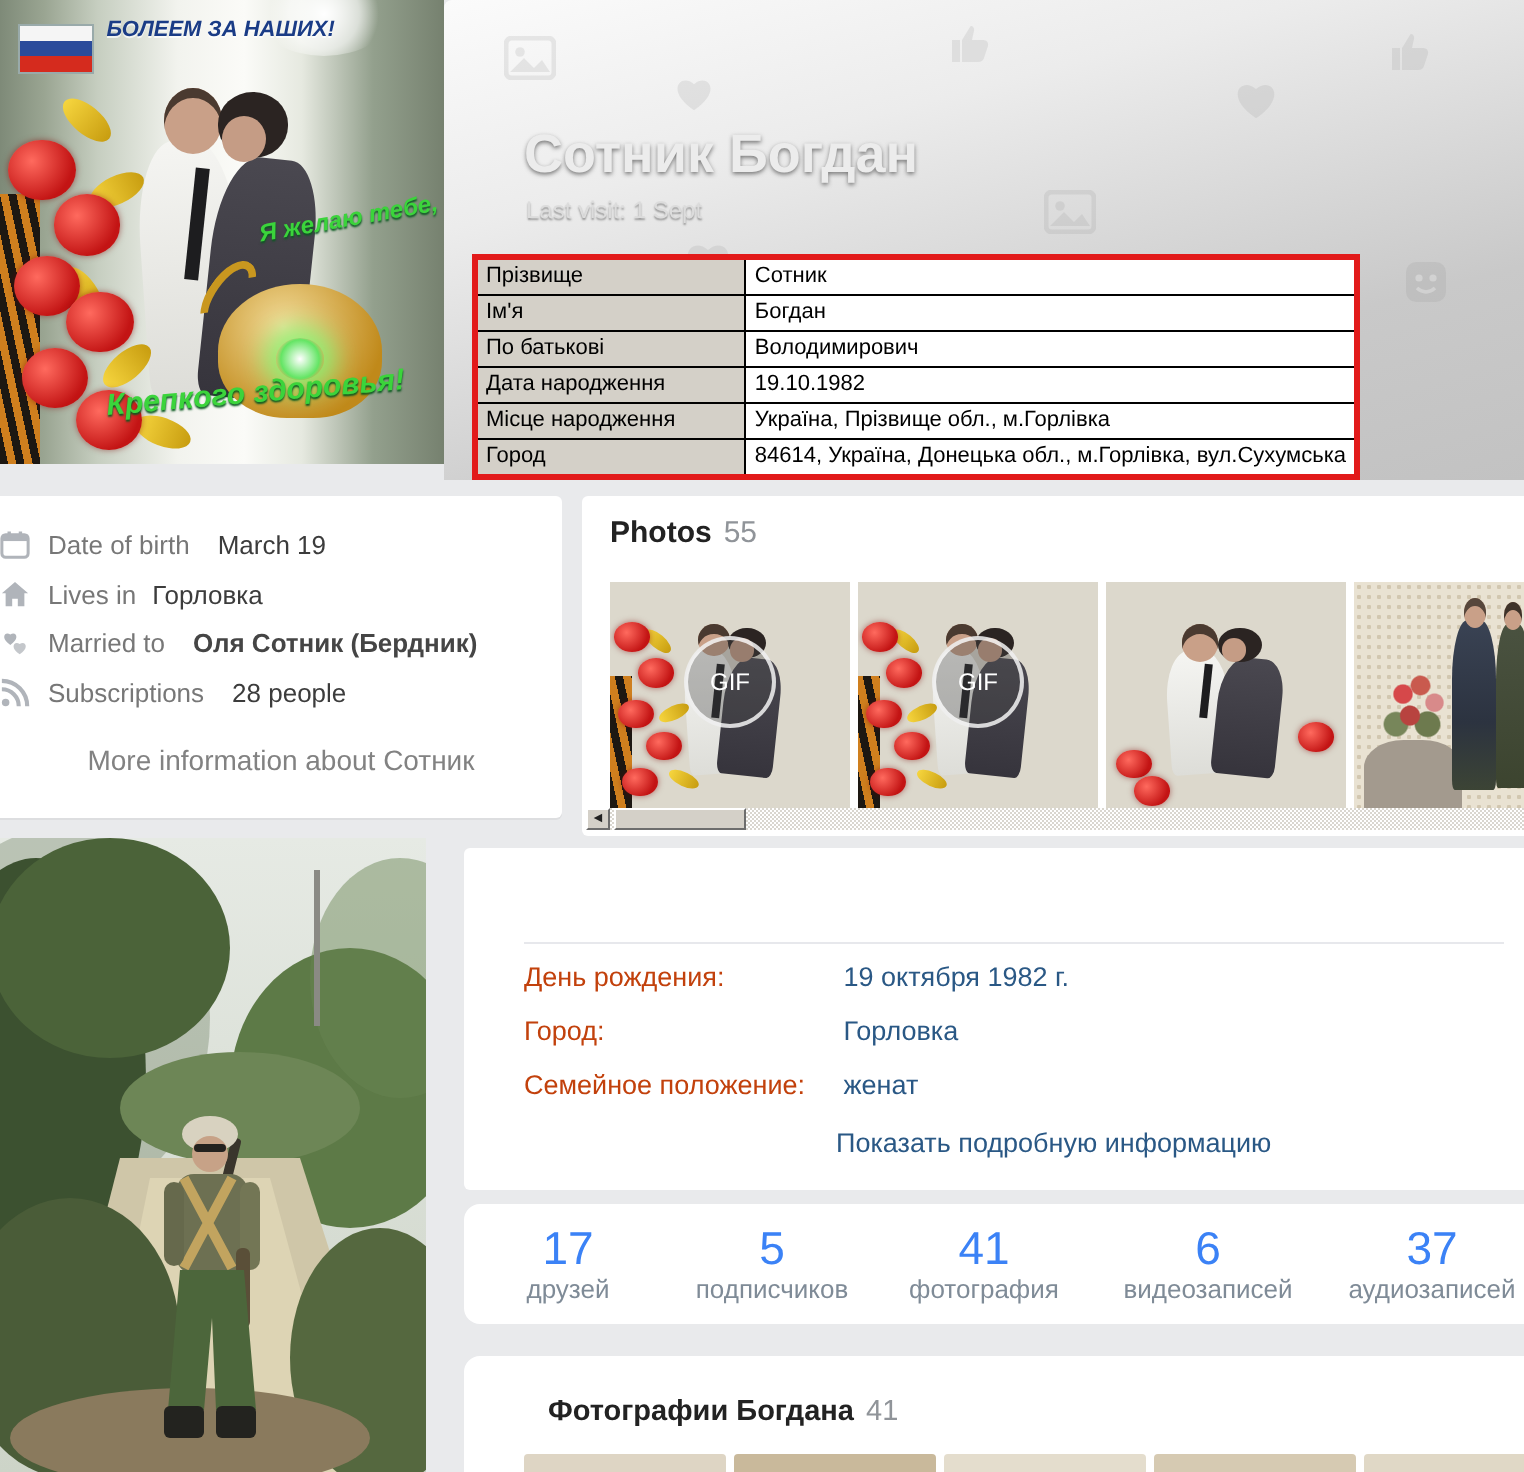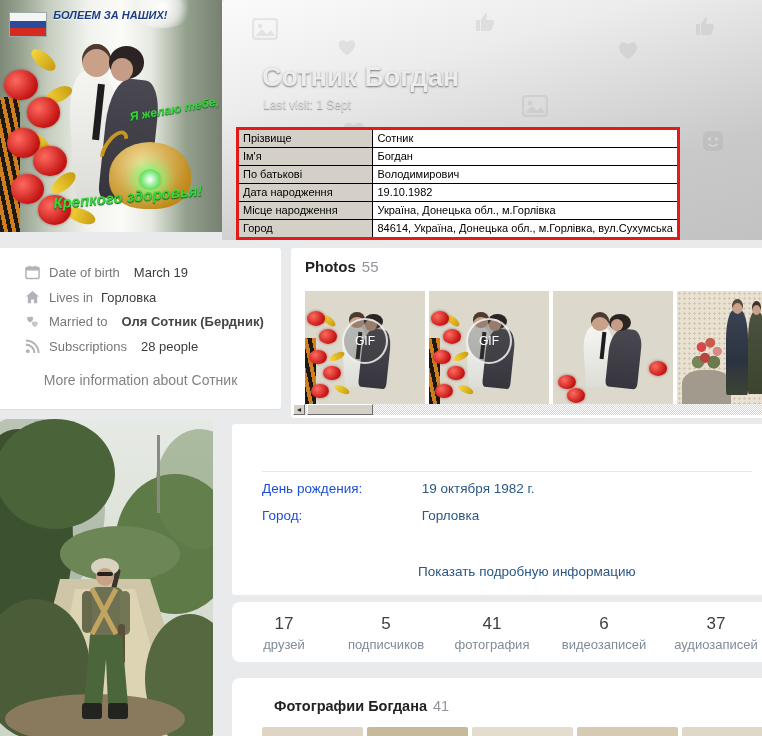--- a/index.html
+++ b/index.html
@@ -60,21 +60,21 @@
 
   
   .idtable{left:236px;top:127px;width:444px;border-collapse:collapse;
     border:3px solid #e21a1a;background:#fff;font-size:11px;color:#000;}
   .idtable td{border:1px solid #000;padding:2px 4px;height:13px;line-height:13px;white-space:nowrap;}
   .idtable td.lbl{background:#d4d0c8;width:155px;}
 
   
   .pcard{left:0;top:248px;width:281px;height:161px;background:#fff;border-radius:0 3px 3px 0;
     box-shadow:0 1px 0 rgba(0,0,0,.05);}
-  .prow{position:absolute;left:25px;display:flex;align-items:flex-end;font-size:13px;white-space:nowrap;}
+  .prow{position:absolute;left:0;display:flex;align-items:flex-end;font-size:13px;white-space:nowrap;}
   .prow .ic{width:15px;height:15px;margin-right:9px;color:#b0b4ba;flex:0 0 auto;}
   .prow .lab{color:#777777;}
   .prow .val{color:#3c3c3c;margin-left:14px;}
   .prow .val.bold{font-weight:bold;color:#454545;}
   .morelink{position:absolute;left:0;right:0;top:124px;text-align:center;font-size:14px;color:#828282;cursor:pointer;}
 
   
   .photocard{left:291px;top:248px;width:471px;height:170px;background:#fff;border-radius:3px 0 0 3px;}
   .ph-title{position:absolute;left:14px;top:10px;font-size:15px;font-weight:bold;color:#222;}
   .ph-count{color:#909499;font-weight:normal;margin-left:6px;}
@@ -108,28 +108,28 @@
     border:1px solid;border-color:#fff #6d6d6d #6d6d6d #fff;box-sizing:border-box;}
 
   
   .soldier{left:0;top:419px;width:213px;height:317px;background:#cfd6cb;overflow:hidden;}
 
   
   .vkcard{left:232px;top:424px;width:540px;height:171px;background:#fff;border-radius:3px;}
   .vk-title{position:absolute;left:30px;top:13px;font-size:19px;color:#000;}
   .vk-divider{position:absolute;left:30px;right:20px;top:47px;height:1px;background:#e7e8ec;}
   .vk-row{position:absolute;left:30px;font-size:13.5px;white-space:nowrap;}
-  .vk-row .lab{color:#1d4ed8;display:inline-block;width:156px;}
+  .vk-row .lab{color:#c2410c;display:inline-block;width:156px;}
   .vk-row .val{color:#2a5885;cursor:pointer;}
   .vk-show{position:absolute;left:186px;top:140px;font-size:13.5px;color:#2a5885;cursor:pointer;}
 
   .statscard{left:232px;top:602px;width:540px;height:60px;background:#fff;border-radius:8px 0 0 8px;
     display:flex;align-items:center;}
   .stat{flex:0 0 auto;text-align:center;cursor:pointer;}
-  .stat .num{font-size:17px;color:#404040;line-height:24px;}
+  .stat .num{font-size:23px;color:#3b82f6;line-height:24px;}
   .stat .cap{font-size:13px;color:#7f8b97;line-height:17px;}
   .s0{width:104px;} .s1{width:100px;} .s2{width:112px;} .s3{width:112px;} .s4{width:112px;}
 
   .botcard{left:232px;top:678px;width:540px;height:58px;background:#fff;border-radius:8px 8px 0 0;}
   .bot-title{position:absolute;left:42px;top:20px;font-size:14.5px;font-weight:bold;color:#222;}
   .bot-count{color:#909499;font-weight:normal;margin-left:6px;}
   .strip{position:absolute;bottom:0;height:9px;width:101px;border-radius:2px 2px 0 0;}
 </style>
 </head>
 <body>
@@ -229,21 +229,21 @@
   <tr>
     <td class="lbl">По батькові</td>
     <td>Володимирович</td>
       </tr>
   <tr>
     <td class="lbl">Дата народження</td>
     <td>19.10.1982</td>
       </tr>
   <tr>
     <td class="lbl">Місце народження</td>
-    <td>Україна, Донецька обл., м.Горлівка</td>
+    <td>Україна, Прізвище обл., м.Горлівка</td>
       </tr>
   <tr>
     <td class="lbl">Город</td>
     <td>84614, Україна, Донецька обл., м.Горлівка, вул.Сухумська</td>
       </tr>
 </tbody>
   </table>
 
 <div class="abs pcard">
   <div class="prow" style="top:17px;">
@@ -402,20 +402,24 @@
 <div class="abs vkcard">
   <div class="vk-divider"></div>
   <div class="vk-row" style="top:57px;">
     <span class="lab">День рождения:</span>
     <span class="val">19 октября 1982 г.</span>
   </div>
   <div class="vk-row" style="top:84px;">
     <span class="lab">Город:</span>
     <span class="val">Горловка</span>
   </div>
+  <div class="vk-row" style="top:111px;">
+    <span class="lab">Семейное положение:</span>
+    <span class="val">женат</span>
+  </div>
   <div class="vk-show">Показать подробную информацию</div>
 </div>
 
 <div class="abs statscard">
   <div class="stat s0">
     <div class="num">17</div>
     <div class="cap">друзей</div>
   </div>
   <div class="stat s1">
     <div class="num">5</div>

